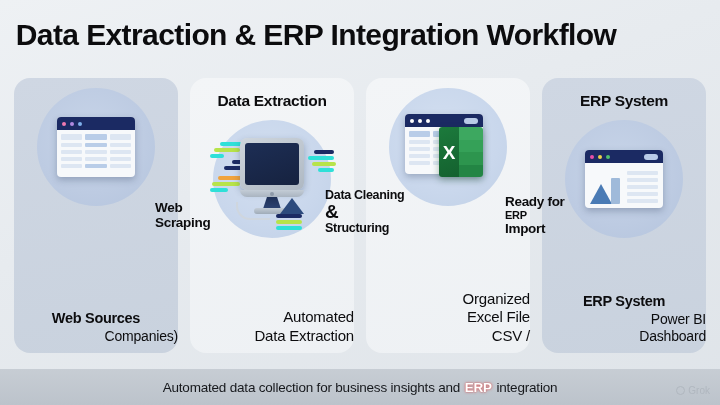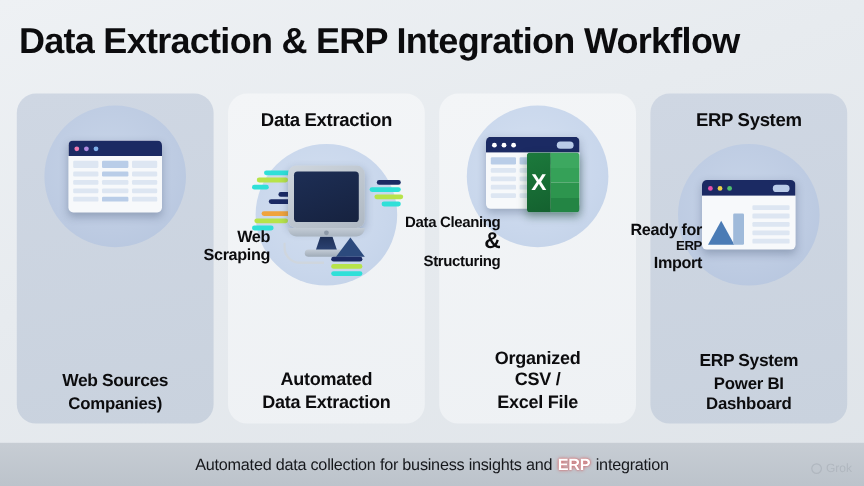--- a/index.html
+++ b/index.html
@@ -51,21 +51,21 @@
   .panel.tint-b .iconwrap {
     background:radial-gradient(circle at 45% 40%, #d3dff0 0%, #c9d7ec 60%, #c0d0e6 100%);
   }
 
   .panel-caption {
     position:absolute; bottom:8px; left:0; width:100%;
     text-align:center; line-height:1.22;
     color:#0c0c0e;
   }
   .cap-strong { font-size:14.5px; font-weight:700; display:block; letter-spacing:-0.3px;}
-  .cap-norm   { font-size:14px;  font-weight:700; display:block; letter-spacing:-0.2px;}
+  .cap-norm   { font-size:14px;  font-weight:400; display:block; letter-spacing:-0.2px;text-align:right;}
 
   
   .win {
     width:78px; height:60px;
     background:#f7f9fb;
     border-radius:4px;
     overflow:hidden;
     box-shadow:0 3px 7px rgba(28,45,80,.28);
     display:flex; flex-direction:column;
   }
@@ -185,24 +185,25 @@
   }
   .dash-bar {
     position:absolute; right:2px; bottom:0;
     width:9px; height:26px; background:#9fbada; border-radius:1px;
   }
   .dash-lines { flex:1; display:flex; flex-direction:column; gap:3px; padding-bottom:1px; }
 
   
   .conn {
     position:absolute;
-    text-align:right; line-height:1.12;
+    text-align:left; line-height:1.12;
     color:#0c0c0e; font-weight:700;
     letter-spacing:-0.3px;
     z-index:5;
+    margin-top:10px;
   }
   .conn span { display:block; }
   .c-lg  { font-size:13.5px; }
   .c-md  { font-size:12.5px; }
   .c-sm  { font-size:11px; font-weight:700; }
   .c-amp { font-size:19px; font-weight:700; line-height:1; }
 
   
   #footer {
     position:absolute; left:0; bottom:0; width:720px; height:36px;
@@ -362,22 +363,22 @@
             <i></i>
               <i></i>
               <i></i>
               <i></i>
           </div>
         </div>
       </div>
     </div>
     <div class="panel-caption">
       <span class="cap-norm" style="font-size:15px;">Organized</span>
+      <span class="cap-norm" style="font-size:15px;">Excel File</span>
       <span class="cap-norm" style="font-size:15px;">CSV /</span>
-      <span class="cap-norm" style="font-size:15px;">Excel File</span>
     </div>
   </div>
 
   <div class="panel tint-a">
     <div class="panel-title">ERP System</div>
     <div class="iconwrap">
       <div class="win" style="height:58px;">
         <div class="win-bar">
           <span class="dot mag"></span>
           <span class="dot yel"></span>

